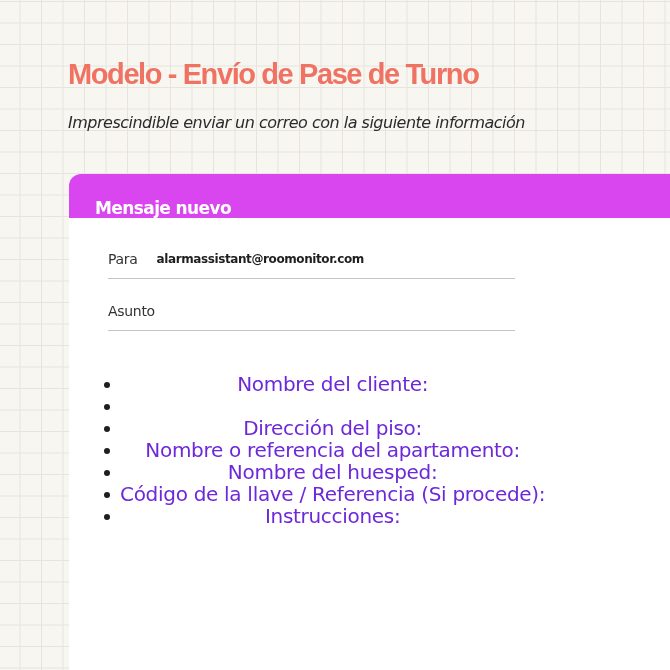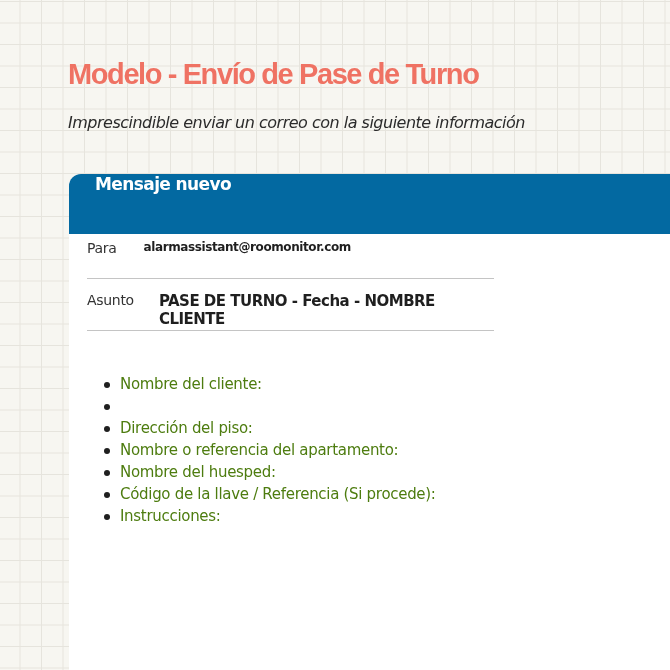--- a/index.html
+++ b/index.html
@@ -23,44 +23,44 @@
       position: absolute; left: 68px; top: 113px;
       font-family: "DejaVu Sans", sans-serif;
       font-style: italic; font-size: 16px; letter-spacing: -0.5px;
       color: #2b2b2b; white-space: nowrap;
     }
     .card {
       position: absolute; left: 69px; top: 174px; right: 0; bottom: 0;
       background: #ffffff; border-top-left-radius: 12px; overflow: hidden;
     }
     .card-header {
-      height: 60px; background: #0369a1;
-      display: flex; align-items: flex-start; padding-left: 26px;
+      height: 44px; background: #d946ef;
+      display: flex; align-items: flex-end; padding-left: 26px;
     }
     .card-header span {
       color: #ffffff; font-weight: bold; font-size: 17px; letter-spacing: -0.6px;
     }
     .field {
-      position: absolute; left: 18px; width: 407px;
+      position: absolute; left: 39px; width: 407px;
       border-bottom: 1.5px solid #c4c4c4; height: 38px;
-      display: flex;  gap: 8px;
+      display: flex; align-items: center;
     }
     .field .label { font-size: 14px; color: #333; letter-spacing: -0.3px; }
     .field .value { font-weight: bold; font-size: 12px; color: #1f1f1f; letter-spacing: -0.4px; }
     .field-to { top: 66px; }
     .field-to .value { margin-left: 19px; }
     .field-subject { top: 118px; }
     .field-subject .value { margin-left: 17px; font-size: 15px; letter-spacing: -0.5px; }
     .checklist {
       position: absolute; left: 51px; top: 199px; margin: 0; padding: 0 0 0 0;
       list-style: none;
     }
     .checklist li {
       position: relative; padding-left: 0; height: 22px; line-height: 22px;
-      font-size: 15px; color: #4d7c0f; letter-spacing: -0.3px; white-space: nowrap;
+      font-size: 20px; color: #6d28d9; letter-spacing: -0.3px; white-space: nowrap; text-align: center;
     }
     .checklist .dot {
       position: absolute; left: -16px; top: 9px; width: 6px; height: 6px;
       border-radius: 50%; background: #1f1f1f;
     }
   </style>
 </head>
 <body>
 
 <div class="title">Modelo - Envío de Pase de Turno</div>
@@ -71,21 +71,20 @@
     <span>Mensaje nuevo</span>
   </div>
 
   <div class="field field-to">
     <span class="label">Para</span>
     <span class="value">alarmassistant@roomonitor.com</span>
   </div>
 
   <div class="field field-subject">
     <span class="label">Asunto</span>
-    <span class="value">PASE DE TURNO - Fecha - NOMBRE CLIENTE</span>
   </div>
 
   <ul class="checklist">
     <li><span class="dot"></span><span>Nombre del cliente:</span></li>
     <li><span class="dot"></span></li>
     <li><span class="dot"></span><span>Dirección del piso:</span></li>
     <li><span class="dot"></span><span>Nombre o referencia del apartamento:</span></li>
     <li><span class="dot"></span><span>Nombre del huesped:</span></li>
     <li><span class="dot"></span><span>Código de la llave / Referencia (Si procede):</span></li>
     <li><span class="dot"></span><span>Instrucciones:</span></li>

